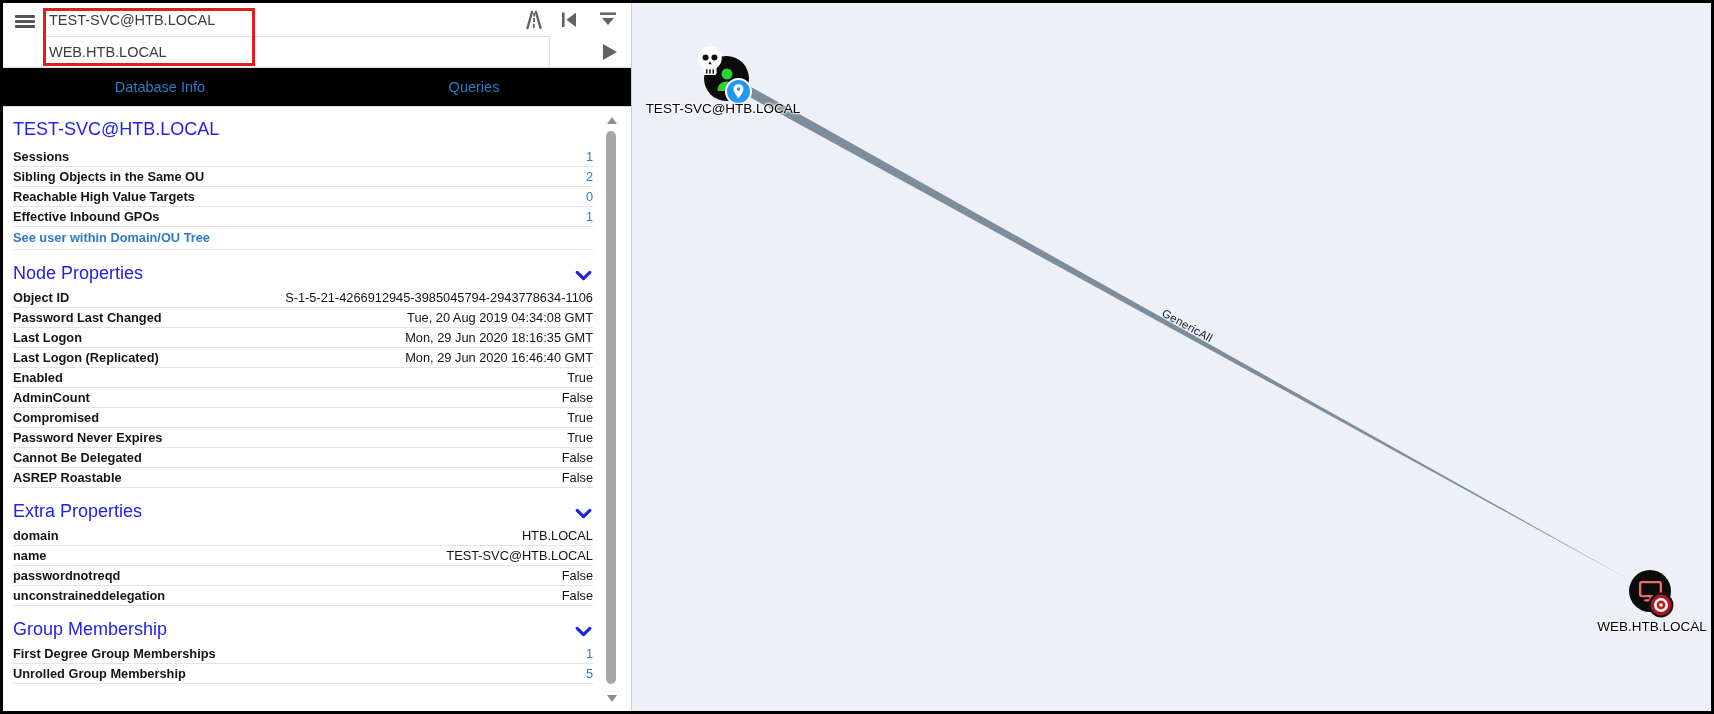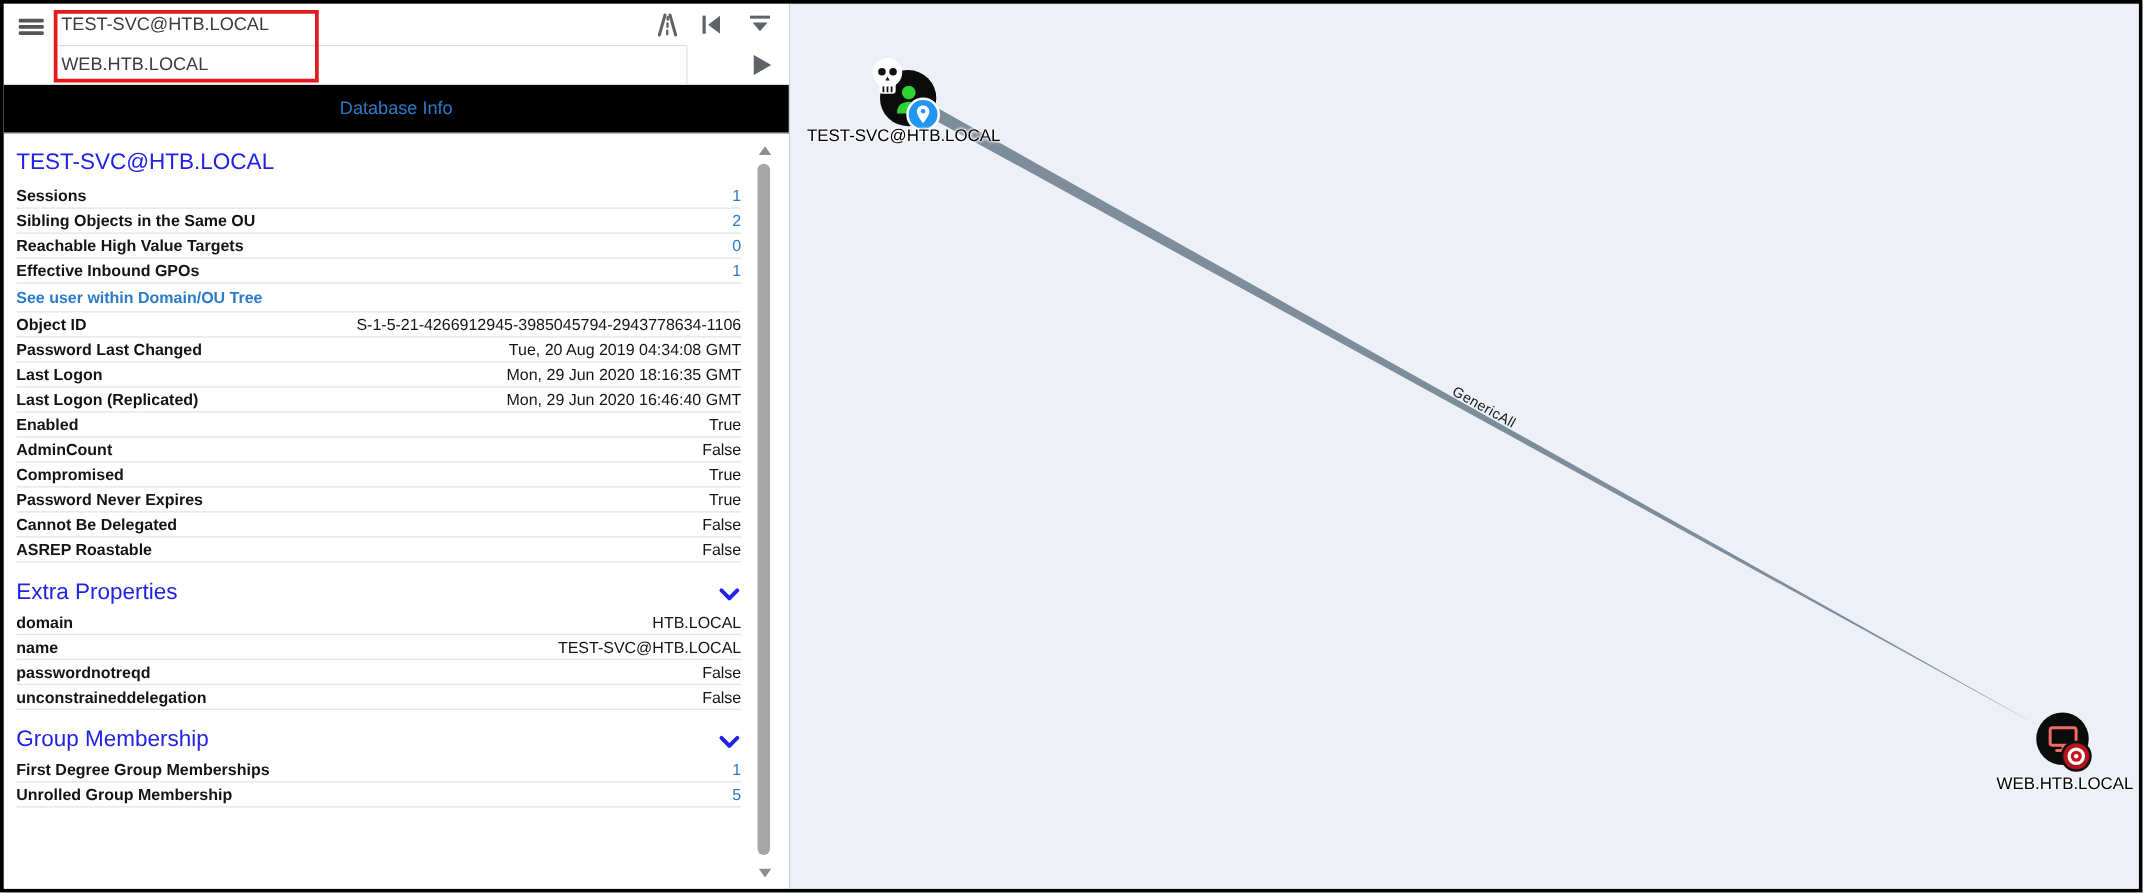--- a/index.html
+++ b/index.html
@@ -132,20 +132,21 @@
         <svg viewBox="0 0 24 24" fill="#5f6368">
             <path d="M6 4 L20 12 L6 20 Z"></path>
           </svg>
       </div>
 
       <div class="redbox"></div>
     </div>
 
     <div class="tabs" id="tabs">
         <div class="tab">Database Info</div>
+        <div class="tab">Queries</div>
       </div>
 
     <div class="content">
       <div class="nodetitle">TEST-SVC@HTB.LOCAL</div>
       <div id="overview">
           <div class="irow">
             <span class="ilabel">Sessions</span>
             <span class="ivalue vlink">1</span>
           </div>
           <div class="irow">
@@ -156,20 +157,23 @@
             <span class="ilabel">Reachable High Value Targets</span>
             <span class="ivalue vlink">0</span>
           </div>
           <div class="irow">
             <span class="ilabel">Effective Inbound GPOs</span>
             <span class="ivalue vlink">1</span>
           </div>
         </div>
       <a class="treelink">See user within Domain/OU Tree</a>
       <div id="sections">
+          <div class="shead"><span>Node Properties</span><span class="chev"><svg viewBox="0 0 24 24" fill="none" stroke="var(--accent)" stroke-width="4" stroke-linecap="round" stroke-linejoin="round">
+                <path d="M4 8 l8 8 8-8"></path>
+              </svg></span></div>
           <div class="irow">
             <span class="ilabel">Object ID</span>
             <span class="ivalue">S-1-5-21-4266912945-3985045794-2943778634-1106</span>
           </div>
           <div class="irow">
             <span class="ilabel">Password Last Changed</span>
             <span class="ivalue">Tue, 20 Aug 2019 04:34:08 GMT</span>
           </div>
           <div class="irow">
             <span class="ilabel">Last Logon</span>

